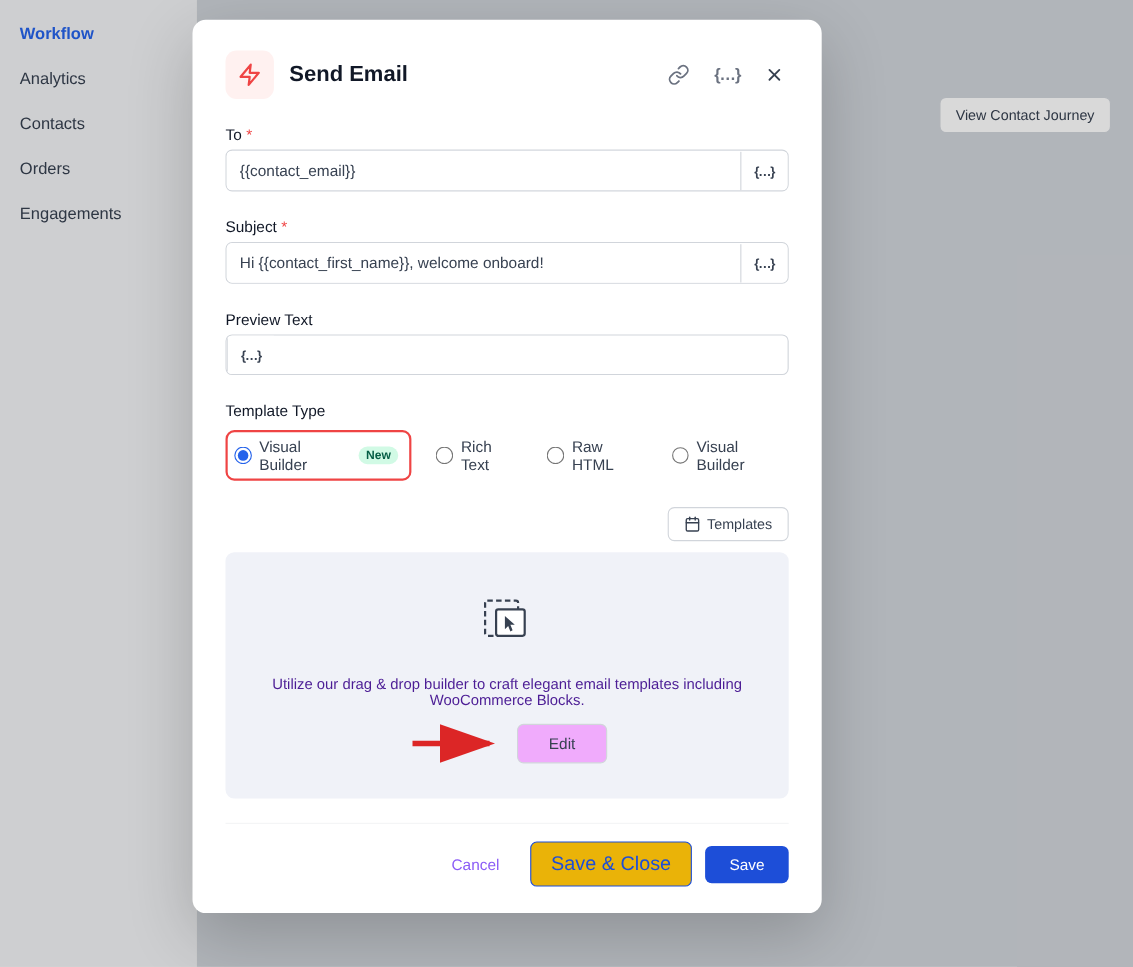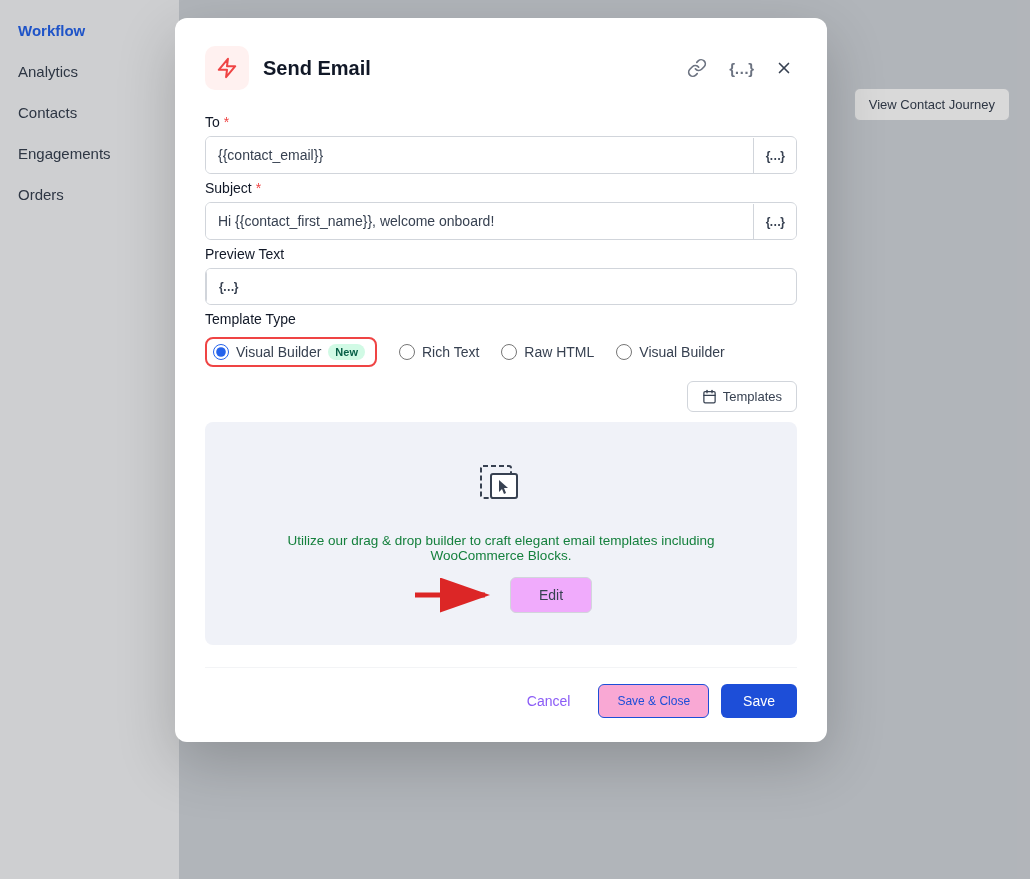--- a/index.html
+++ b/index.html
@@ -55,21 +55,21 @@
       height: 879px;
       background: rgba(0,0,0,0.15);
       z-index: 10;
     }
 
     
     .modal {
       position: absolute;
       left: 175px;
       top: 18px;
-      width: 652px;
+      width: 572px;
       background: white;
       border-radius: 12px;
       box-shadow: 0 20px 60px rgba(0,0,0,0.2);
       z-index: 20;
       padding: 28px 30px 24px 30px;
     }
 
     
     .modal-header {
       display: flex;
@@ -111,21 +111,21 @@
       cursor: pointer;
       color: #6b7280;
       font-size: 18px;
       padding: 4px;
       display: flex;
       align-items: center;
     }
 
     
     .form-group {
-      margin-bottom: 6px;
+      margin-bottom: 24px;
     }
     .form-label {
       font-size: 14px;
       font-weight: 500;
       color: #111827;
       margin-bottom: 6px;
       display: flex;
       align-items: center;
       gap: 4px;
     }
@@ -233,21 +233,21 @@
       position: relative;
       min-height: 180px;
     }
     .builder-icon {
       font-size: 40px;
       color: #374151;
       margin-bottom: 4px;
     }
     .builder-desc {
       font-size: 13.5px;
-      color: #15803d;
+      color: #4c1d95;
       text-align: center;
       max-width: 480px;
     }
 
     
     .arrow-container {
       display: flex;
       align-items: center;
       gap: 10px;
     }
@@ -279,25 +279,25 @@
     }
     .cancel-btn {
       background: none;
       border: none;
       font-size: 14px;
       color: #8b5cf6;
       cursor: pointer;
       padding: 9px 16px;
     }
     .save-close-btn {
-      background: #f9a8d4;
+      background: #eab308;
       border: 1.5px solid #1d4ed8;
       border-radius: 6px;
       padding: 9px 18px;
-      font-size: 12px;
+      font-size: 18px;
       font-weight: 500;
       color: #1d4ed8;
       cursor: pointer;
     }
     .save-btn {
       background: #1d4ed8;
       border: none;
       border-radius: 6px;
       padding: 9px 22px;
       font-size: 14px;
@@ -313,22 +313,22 @@
       letter-spacing: -1px;
     }
   </style>
 </head>
 <body>
 
 <div class="sidebar">
   <a class="sidebar-item active">Workflow</a>
   <a class="sidebar-item">Analytics</a>
   <a class="sidebar-item">Contacts</a>
+  <a class="sidebar-item">Orders</a>
   <a class="sidebar-item">Engagements</a>
-  <a class="sidebar-item">Orders</a>
 </div>
 
 <button class="view-journey-btn">View Contact Journey</button>
 
 <div class="overlay"></div>
 
 <div class="modal">
 
   <div class="modal-header">
     <div class="modal-header-left">

